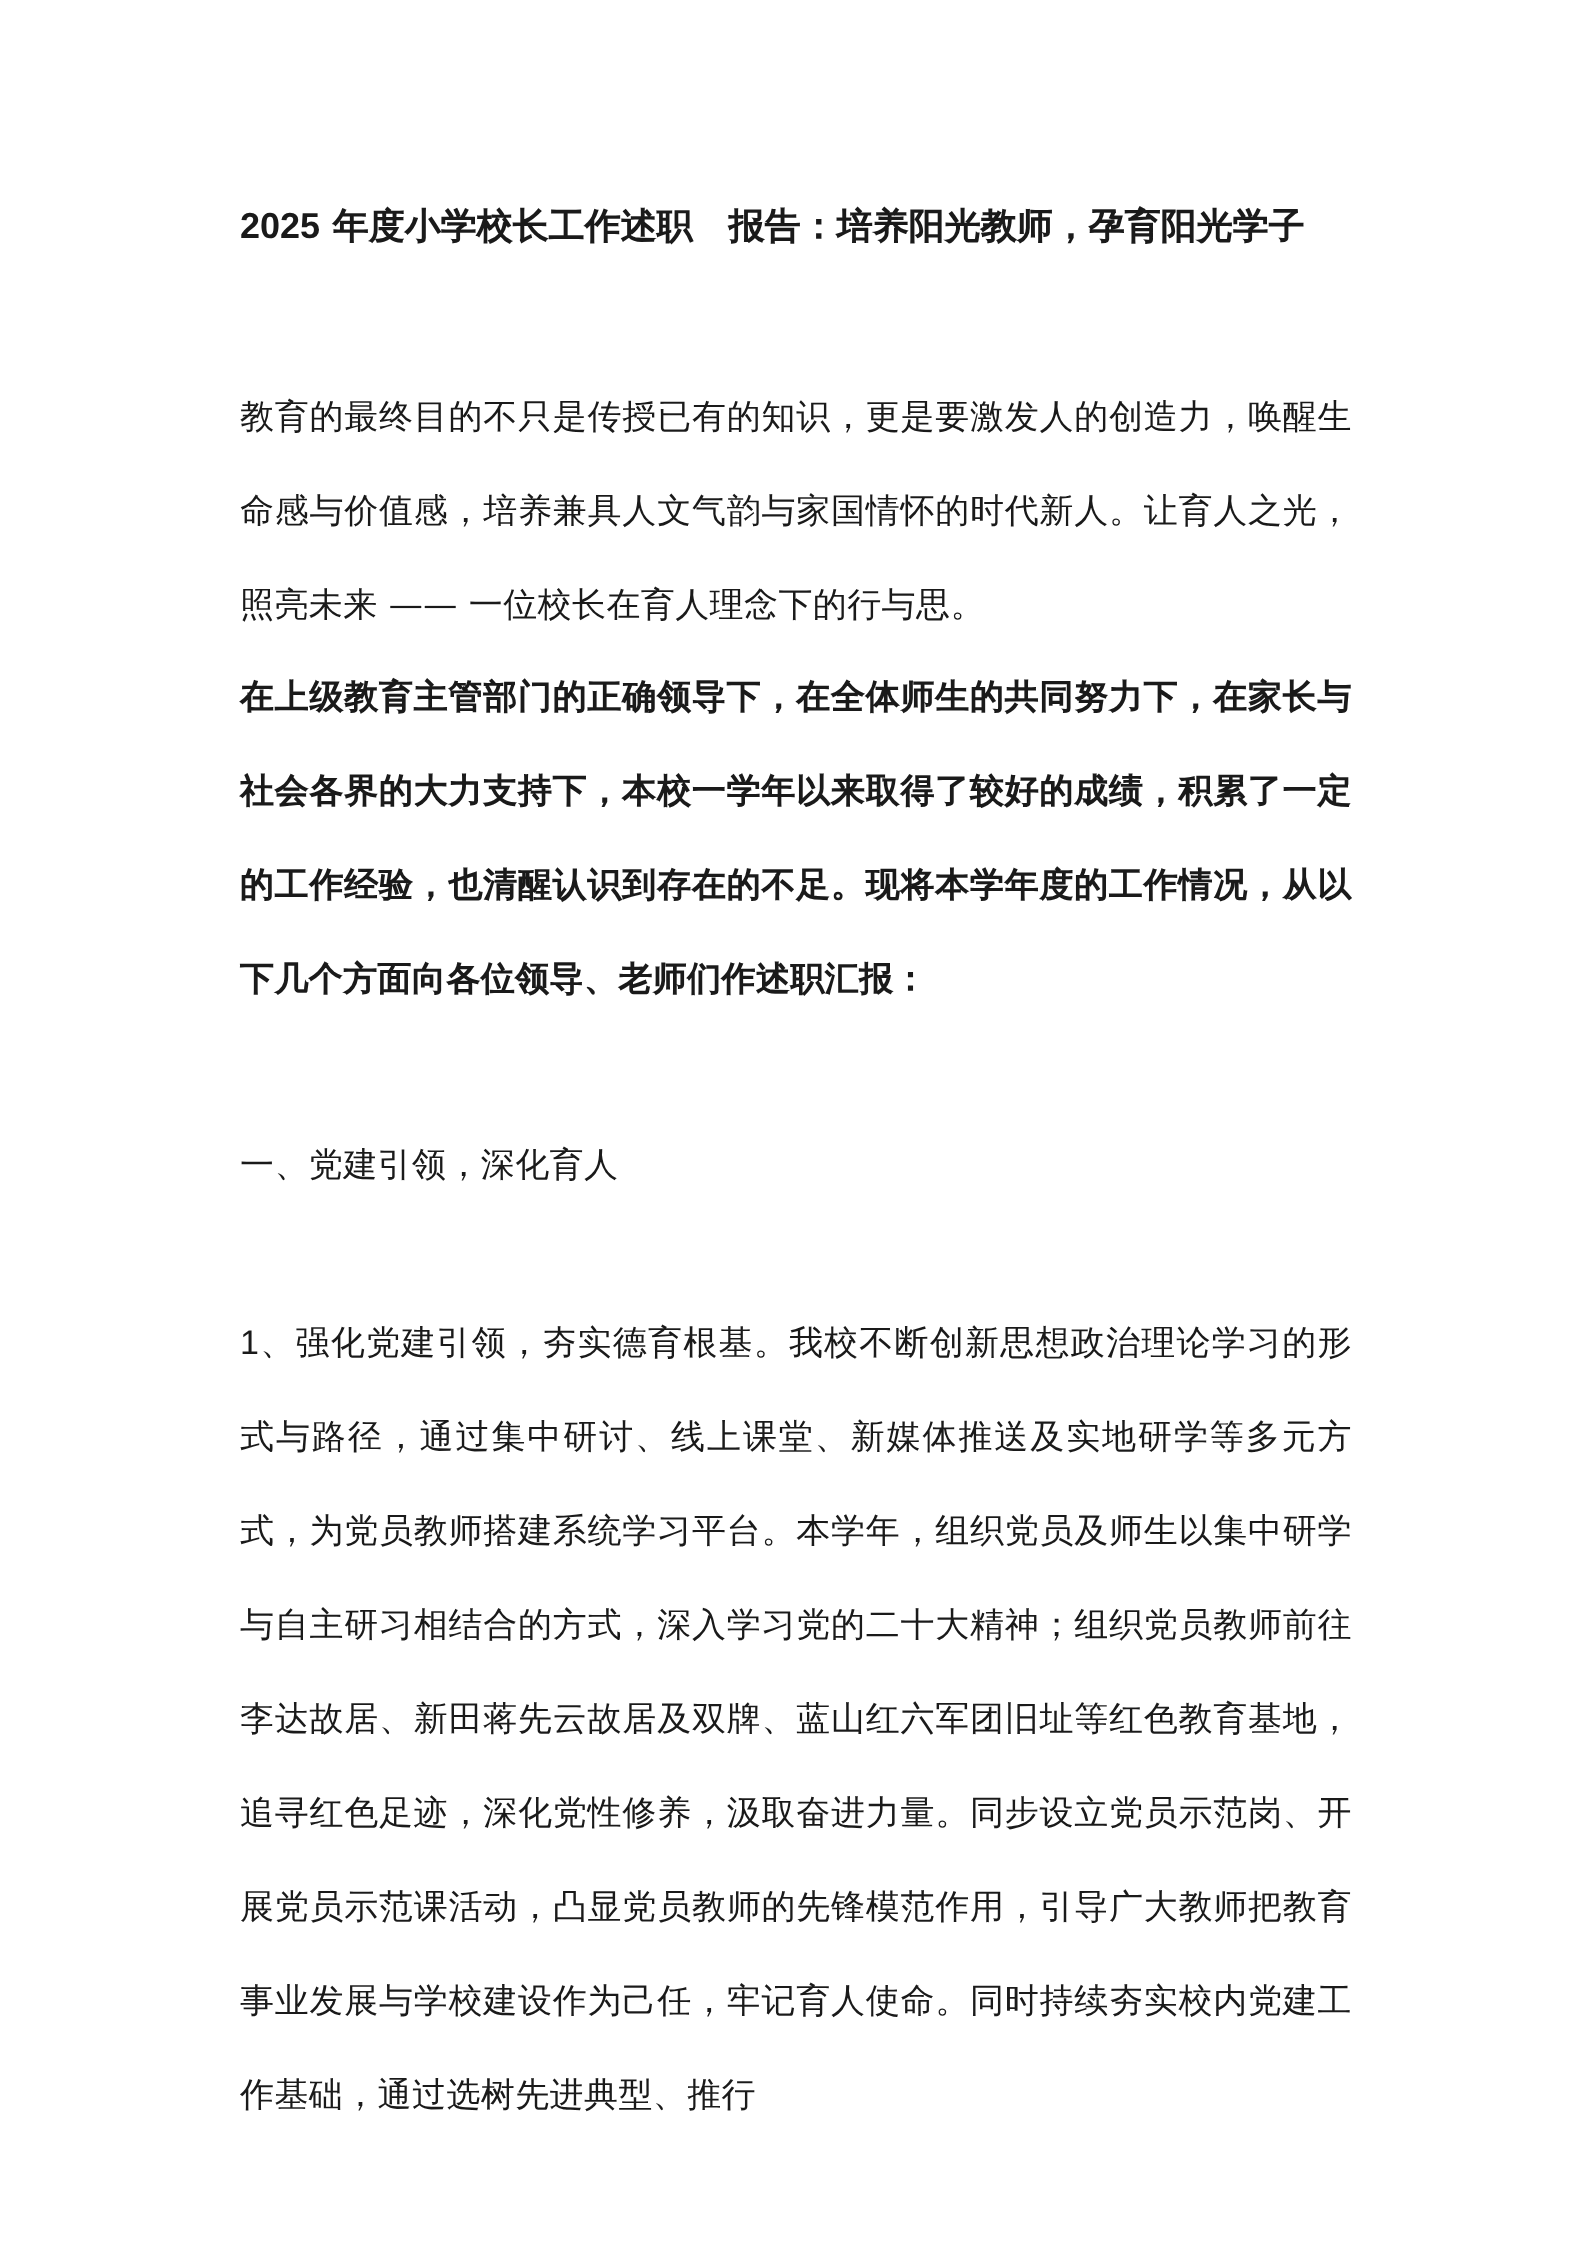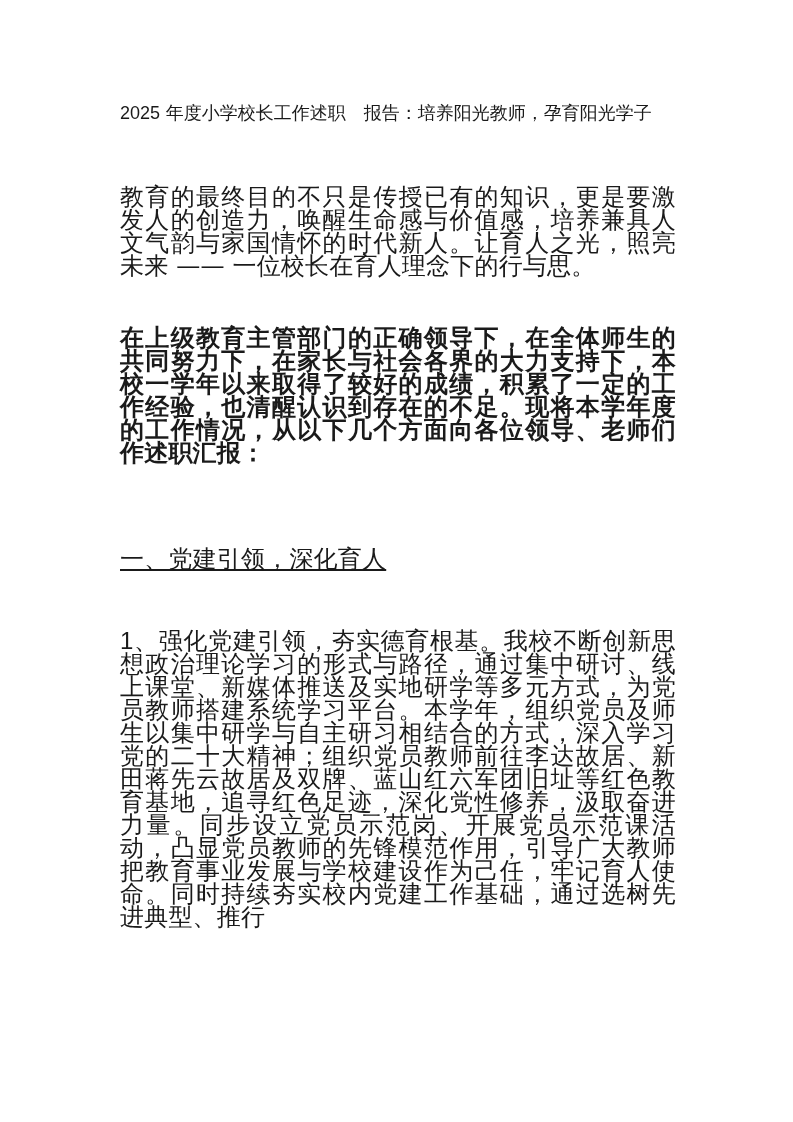--- a/index.html
+++ b/index.html
@@ -23,40 +23,41 @@
     }
     .title {
       position: absolute;
       left: 0;
       top: 101px;
       width: 560px;
       font-size: 18px;
       line-height: 24px;
       white-space: nowrap;
       letter-spacing: 0;
+      font-weight: bold;
     }
     .title .num {
       font-family: "Liberation Sans", sans-serif;
     }
     .para {
       position: absolute;
       left: 0;
       width: 556px;
-      font-size: 24px;
-      line-height: 23px;
+      font-size: 17px;
+      line-height: 47px;
       margin: 0;
       text-align: justify;
       text-justify: inter-character;
       letter-spacing: 0.2px;
       word-break: break-all;
     }
     .p1 { top: 186px; }
     .p2 { top: 326px; font-weight: bold; }
-    .heading { top: 548px; text-decoration: underline; }
-    .p3 { top: 629px; }
+    .heading { top: 560px; }
+    .p3 { top: 648px; }
     .lead-num {
       font-family: "Liberation Sans", sans-serif;
     }
   </style>
 </head>
 <body>
 
 <div class="page">
 
   <div class="title"><span class="num">2025</span><span> 年度小学校长工作述职　报告：培养阳光教师，孕育阳光学子</span></div>

